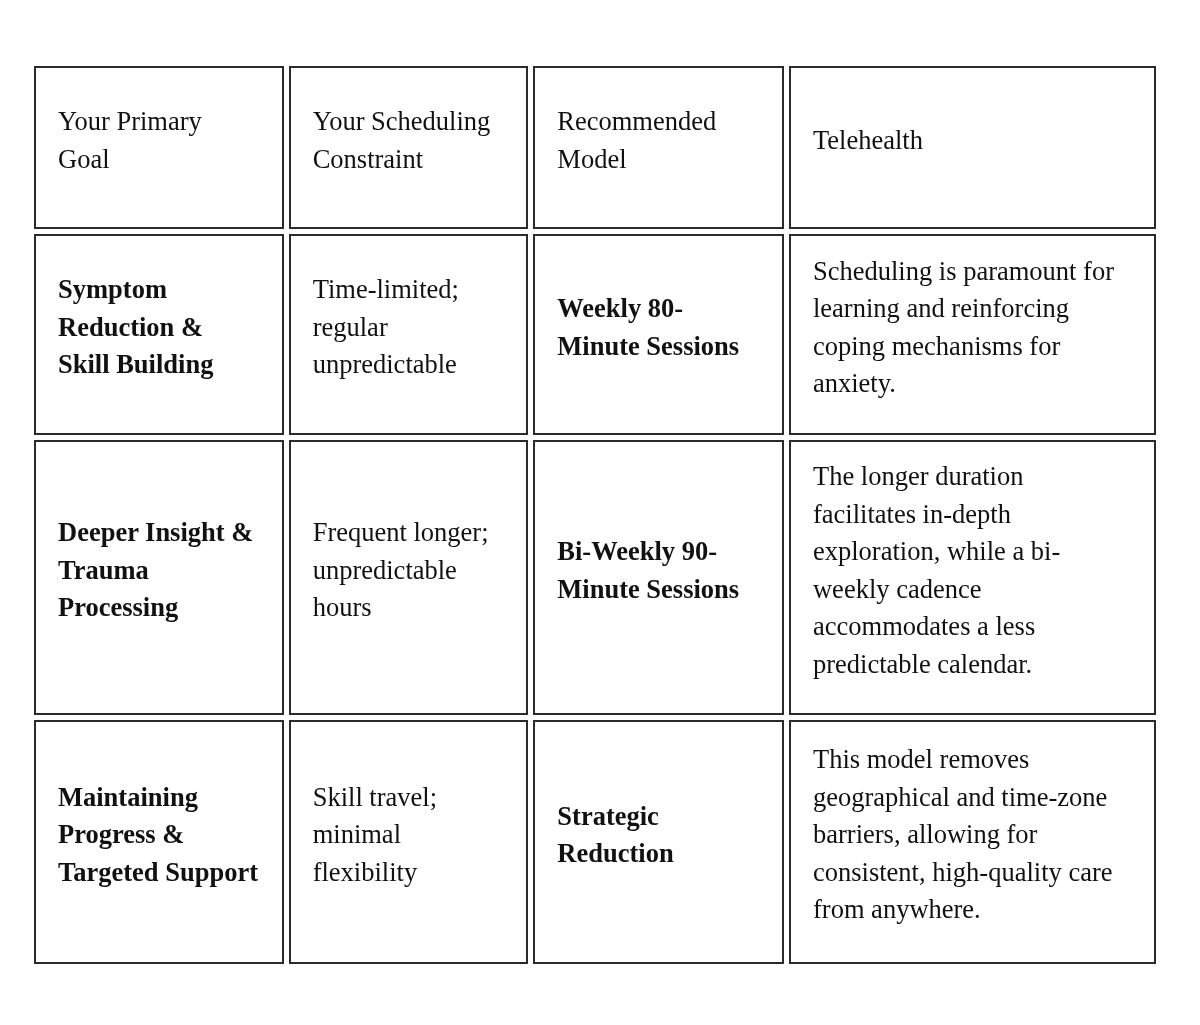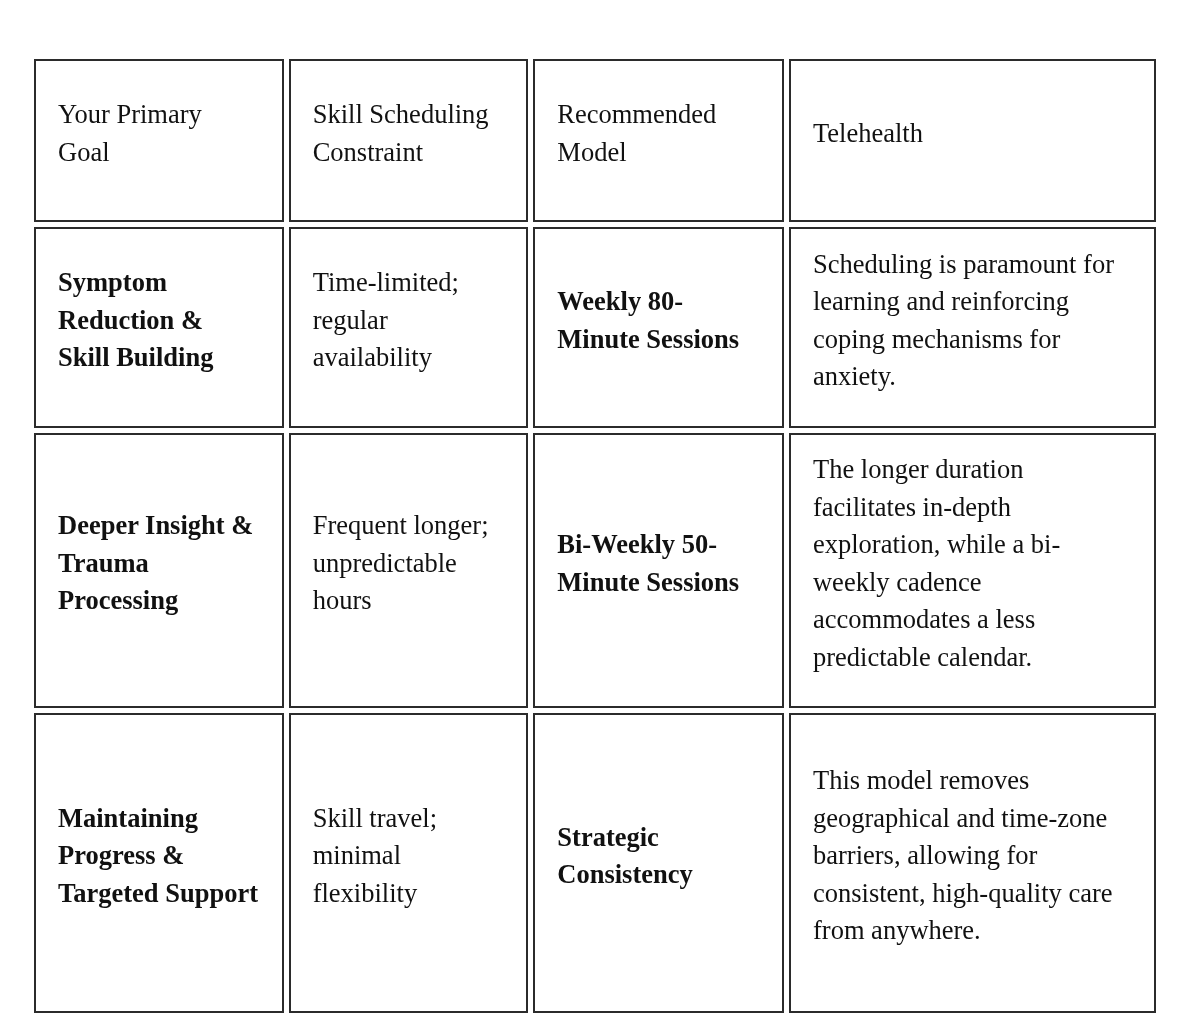--- a/index.html
+++ b/index.html
@@ -10,21 +10,21 @@
       height: 1025px;
       overflow: hidden;
     }
     body {
       font-family: "Liberation Serif", "DejaVu Serif", serif;
       color: #111111;
     }
     .doc {
       position: absolute;
       left: 29px;
-      top: 54px;
+      top: 61px;
     }
     table.guide {
       border-collapse: separate;
       border-spacing: 5px;
       table-layout: fixed;
       width: 1132px;
     }
     table.guide td {
       border: 2px solid #2b2b2b;
       padding: 16px 22px 16px 22px;
@@ -39,88 +39,88 @@
     table.guide td.bold p {
       font-weight: bold;
     }
     col.c1 { width: 249px; }
     col.c2 { width: 239px; }
     col.c3 { width: 250px; }
     col.c4 { width: 366px; }
     tr.r-head td { height: 163px; }
     tr.r1 td { height: 201px; }
     tr.r2 td { height: 275px; margin-top: 29px; }
-    tr.r3 td { height: 300px; }
+    tr.r3 td { height: 244px; }
   </style>
 </head>
 <body>
 
 <div class="doc">
   <table class="guide">
     <colgroup>
       <col class="c1">
         <col class="c2">
         <col class="c3">
         <col class="c4">
     </colgroup>
     <tbody>
       <tr class="r-head">
         <td>
             <p>Your Primary Goal</p>
           </td>
         <td>
-            <p>Skill Scheduling Constraint</p>
+            <p>Your Scheduling Constraint</p>
           </td>
         <td>
             <p>Recommended Model</p>
           </td>
         <td>
             <p>Telehealth</p>
           </td>
       </tr>
 
       <tr class="r1">
         <td class="bold">
             <p>Symptom Reduction &amp; Skill Building</p>
           </td>
         <td>
-            <p>Time-limited; regular availability</p>
+            <p>Time-limited; regular unpredictable</p>
           </td>
         <td class="bold">
             <p>Weekly 80-Minute Sessions</p>
           </td>
         <td>
             <p>Scheduling is paramount for learning and reinforcing coping mechanisms for anxiety.</p>
           </td>
       </tr>
 
       <tr class="r2">
         <td class="bold">
             <p>Deeper Insight &amp; Trauma Processing</p>
           </td>
         <td>
             <p>Frequent longer; unpredictable hours</p>
           </td>
         <td class="bold">
-            <p>Bi-Weekly 50-Minute Sessions</p>
+            <p>Bi-Weekly 90-Minute Sessions</p>
           </td>
         <td>
             <p>The longer duration facilitates in-depth exploration, while a bi-weekly cadence accommodates a less predictable calendar.</p>
           </td>
       </tr>
 
       <tr class="r3">
         <td class="bold">
             <p>Maintaining Progress &amp; Targeted Support</p>
           </td>
         <td>
             <p>Skill travel; minimal flexibility</p>
           </td>
         <td class="bold">
-            <p>Strategic Consistency</p>
+            <p>Strategic Reduction</p>
           </td>
         <td>
             <p>This model removes geographical and time-zone barriers, allowing for consistent, high-quality care from anywhere.</p>
           </td>
       </tr>
     </tbody>
   </table>
 </div>
 
 </body></html>

